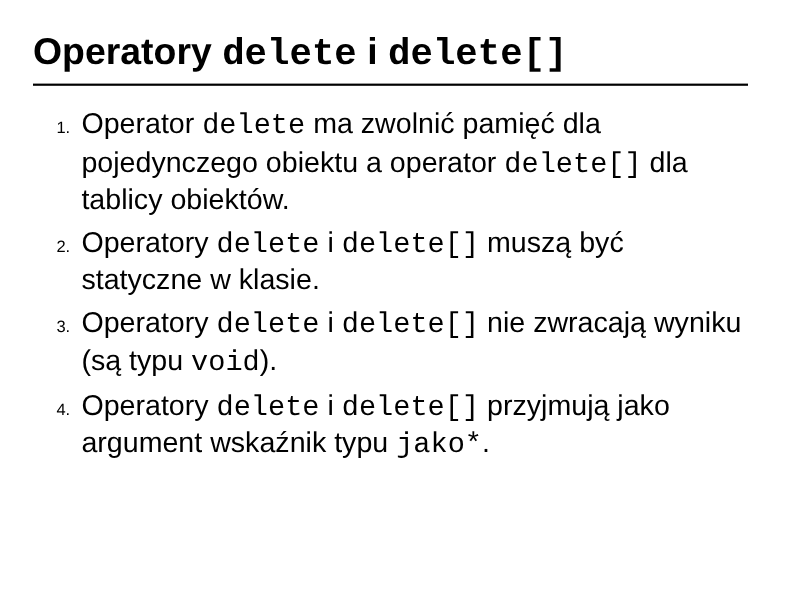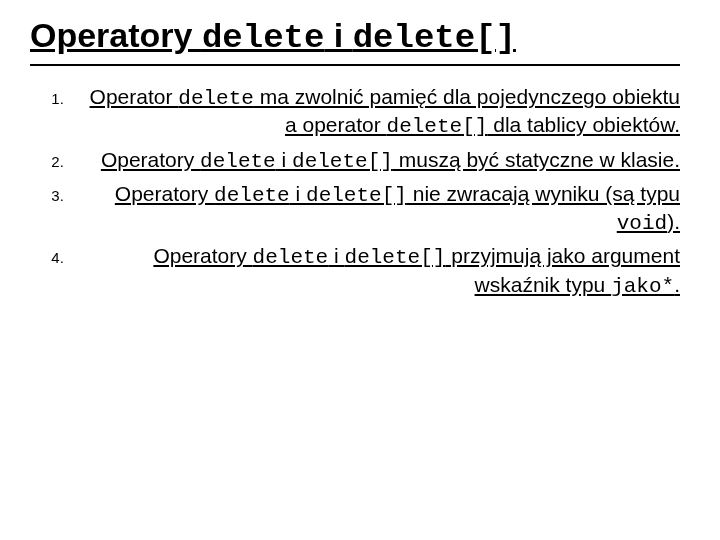--- a/index.html
+++ b/index.html
@@ -8,44 +8,42 @@
     width: 720px;
     height: 540px;
     background: #fff;
     font-family: Arial, Helvetica, sans-serif;
     color: #000;
   }
   .slide {
     box-sizing: border-box;
     width: 720px;
     height: 540px;
-    padding: 8px 40px 30px 30px;
-    text-decoration: underline;
+    padding: 20px 40px 30px 30px;
   }
   .title {
     font-size: 34px;
     font-weight: bold;
     margin: 8px 0 6px 0;
     line-height: 1.15;
   }
   .title .code {
     font-family: "Courier New", Courier, monospace;
     font-weight: bold;
   }
   .rule {
     border: none;
     border-top: 2px solid #000;
     margin: 4px 0 18px 0;
   }
   ol.points {
     margin: 0 0 0 10px;
     padding-left: 28px;
-    font-size: 21px;
+    font-size: 26px;
     line-height: 1.25;
-    text-align: right;
   }
   ol.points > li {
     margin-bottom: 6px;
     padding-left: 6px;
   }
   ol.points > li::marker {
     font-size: 15px;
   }
   .code {
     font-family: "Courier New", Courier, monospace;

